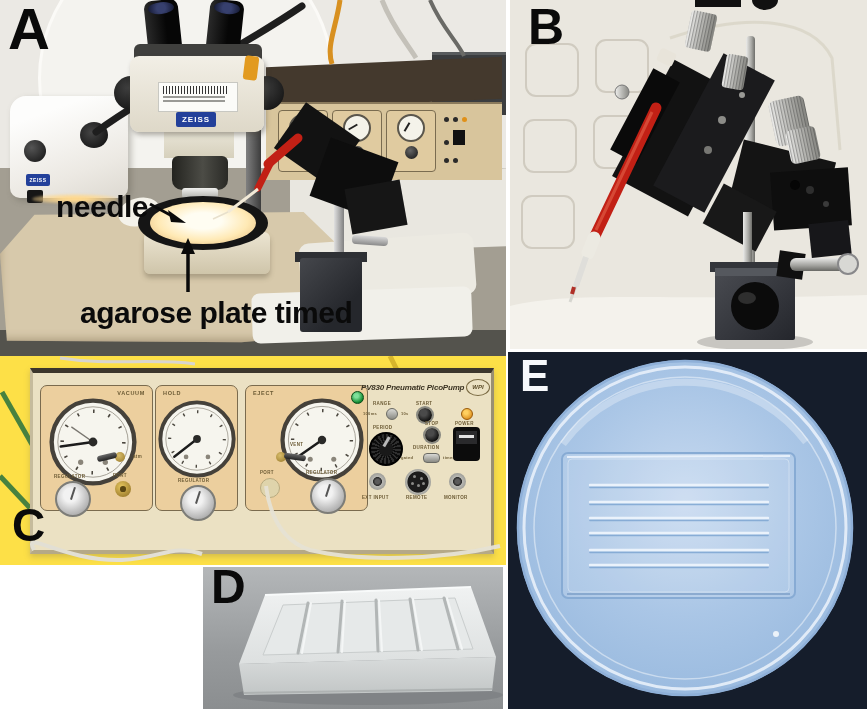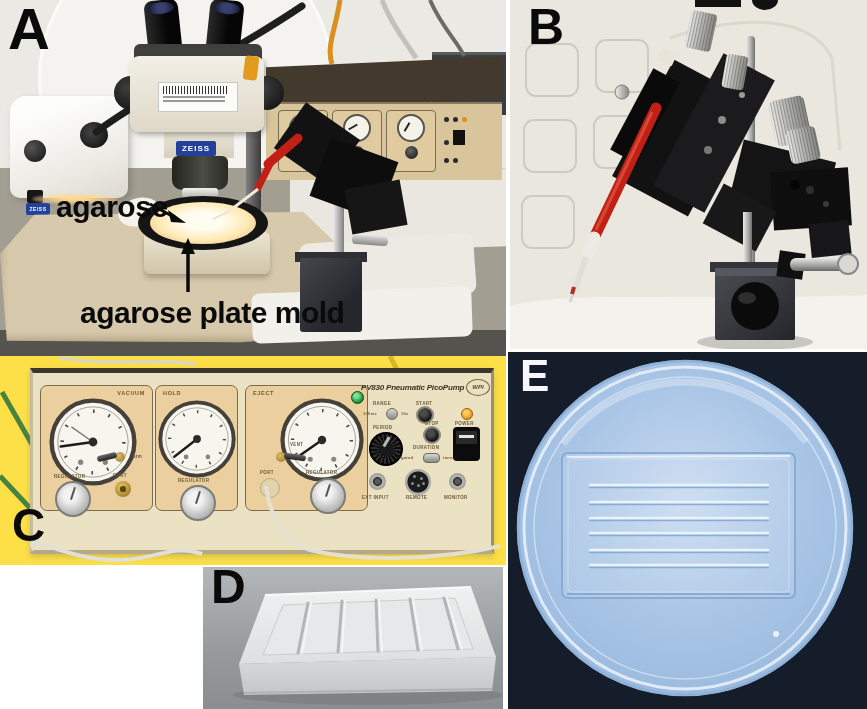--- a/index.html
+++ b/index.html
@@ -21,21 +21,21 @@
   .a-board{left:0;top:205px;width:345px;height:140px;background:#d7c9ab;z-index:8;
      clip-path:polygon(10% 7%,88% 5%,98.5% 30%,94% 93%,70% 98%,2% 97%,0 35%);
      box-shadow:inset 0 -6px 8px rgba(120,100,70,.45);}
   .a-towel1{left:300px;top:238px;width:175px;height:62px;background:#eceae2;border-radius:10px;transform:rotate(-4deg);z-index:9;}
   .a-towel2{left:252px;top:290px;width:220px;height:50px;background:#f1f0ea;border-radius:8px;transform:rotate(-2deg);z-index:10;}
 
   .a-lightbox{left:10px;top:96px;width:118px;height:102px;border-radius:16px 16px 10px 10px;
       background:linear-gradient(160deg,#fdfdfc 20%,#ece9e3 70%,#ddd9d1);box-shadow:3px 3px 6px rgba(90,85,75,.35);z-index:6;}
   .a-lb-knob{left:14px;top:44px;width:22px;height:22px;border-radius:50%;background:radial-gradient(circle at 35% 35%,#555,#111);}
   .a-lb-port{left:70px;top:26px;width:28px;height:26px;border-radius:50%;background:radial-gradient(circle at 40% 40%,#444,#0a0a0a);}
-  .a-zeiss{position:absolute;background:#23409a;color:#fff;font-weight:bold;text-align:center;border-radius:2px;margin-top:29px;}
+  .a-zeiss{position:absolute;background:#23409a;color:#fff;font-weight:bold;text-align:center;border-radius:2px;}
   .a-lb-zeiss{left:16px;top:78px;width:24px;height:12px;font-size:5px;line-height:12px;letter-spacing:.5px;}
   .a-lb-switch{left:17px;top:94px;width:16px;height:13px;background:#161616;border-radius:2px;}
   .a-glow{left:22px;top:98px;width:86px;height:10px;border-radius:50%;
       background:radial-gradient(ellipse,#ffd98f 20%,rgba(255,217,143,0));filter:blur(1px);}
 
   .a-pump{left:266px;top:56px;width:236px;height:132px;z-index:5;}
   .a-pump-top{left:0;top:6px;width:236px;height:42px;background:#44392d;transform:skewY(-2.5deg);}
   .a-pump-face{left:0;top:46px;width:236px;height:76px;background:#d8c59c;border-top:2px solid #8a7a5c;}
   .a-sec{position:absolute;top:6px;width:48px;height:60px;border:1px solid #7a6c50;border-radius:4px;background:#e0cba0;}
   .a-gauge{margin:3px auto 0;width:24px;height:24px;border-radius:50%;background:#f4f3ea;border:2px solid #5a564c;}
@@ -233,22 +233,22 @@
       <line x1="268" y1="164" x2="298" y2="138" stroke="#c22015" stroke-width="9" stroke-linecap="round"></line>
       <line x1="258" y1="188" x2="270" y2="164" stroke="#c22015" stroke-width="7" stroke-linecap="round"></line>
       <line x1="258" y1="189" x2="228" y2="212" stroke="#f2ead8" stroke-width="3"></line>
       <line x1="228" y1="212" x2="213" y2="219" stroke="#e8e0cc" stroke-width="1.5"></line>
       <line x1="150" y1="204" x2="172" y2="216" stroke="#0a0a0a" stroke-width="3"></line>
       <polygon points="186,223 168,210 171,222" fill="#0a0a0a"></polygon>
       <line x1="188" y1="292" x2="188" y2="250" stroke="#0a0a0a" stroke-width="3.5"></line>
       <polygon points="188,238 181,254 195,254" fill="#0a0a0a"></polygon>
     </svg>
 
-    <span class="annot" style="left:56px;top:192px;font-size:30px;">agarose</span>
-    <span class="annot" style="left:80px;top:298px;font-size:30px;">agarose plate mold</span>
+    <span class="annot" style="left:56px;top:192px;font-size:30px;">needle</span>
+    <span class="annot" style="left:80px;top:298px;font-size:30px;">agarose plate timed</span>
     <span class="plabel" style="left:8px;top:0;font-size:58px;">A</span>
   </section>
 
   <section class="panel panel-b">
     <svg width="357" height="349" viewBox="0 0 357 349">
       <defs>
         <linearGradient id="silverV" x1="0" y1="0" x2="1" y2="0">
           <stop offset="0" stop-color="#f0f0ee"></stop>
             <stop offset=".5" stop-color="#b9b9b5"></stop>
             <stop offset="1" stop-color="#878782"></stop>

